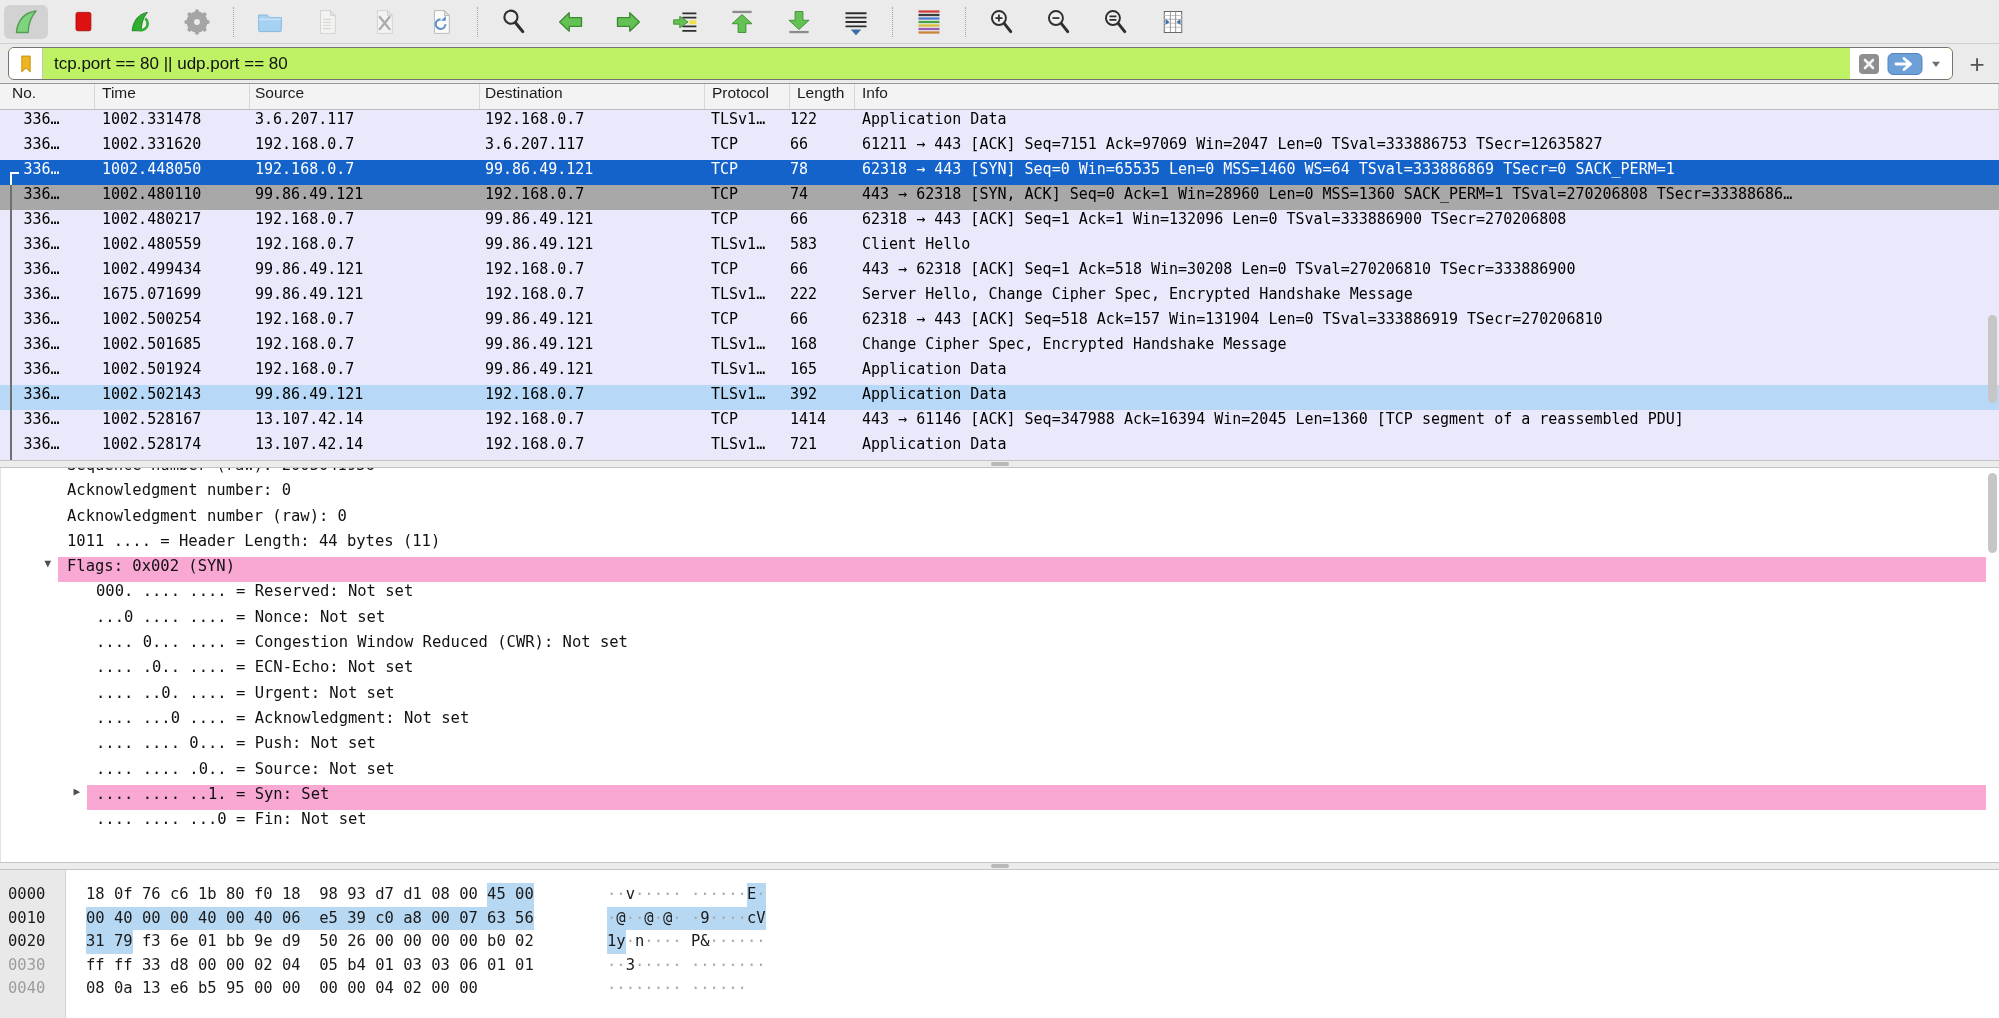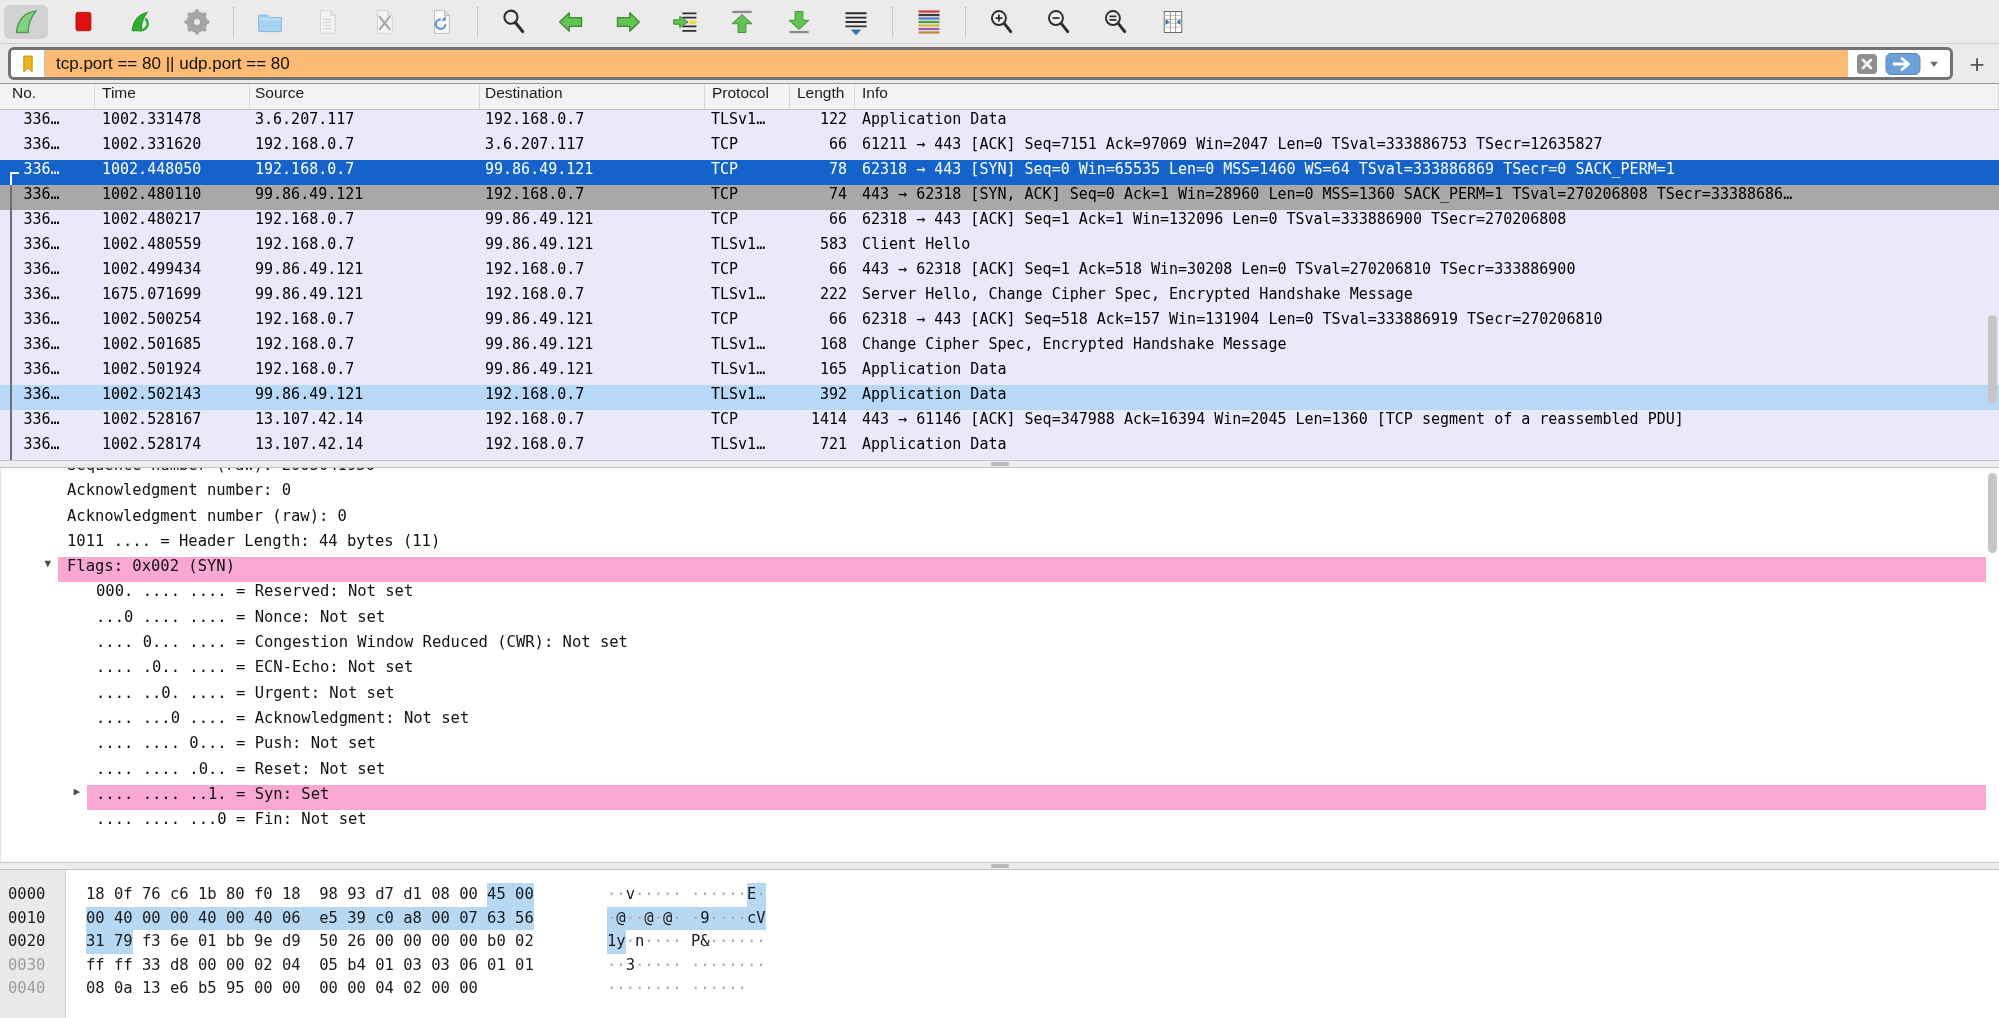--- a/index.html
+++ b/index.html
@@ -9,21 +9,21 @@
   
   #toolbar{height:44px;background:#ebebeb;border-bottom:1px solid #cfcfcf;display:flex;align-items:center;padding-left:4px;gap:13px}
   .tbtn{border:none;background:transparent;width:44px;height:34px;display:flex;align-items:center;justify-content:center;border-radius:6px;cursor:pointer;flex:0 0 auto}
   .tbtn svg{width:30px;height:28px}
   .tbtn.active{background:#d2d2d2}
   .tbtn.disabled{opacity:.5}
   .tsep{width:0;height:30px;border-left:1px dotted #a6a6a6;margin:0 1px;flex:0 0 auto}
 
   
   #filterbar{height:40px;background:#ebebeb;border-bottom:1px solid #989898;display:flex;align-items:center;padding:0 8px;gap:10px}
-  .ffield{flex:1;height:33px;background:#fdba74;border:3px solid #737373;border-radius:6px;display:flex;align-items:center;overflow:hidden}
+  .ffield{flex:1;height:33px;background:#bef264;border:1px solid #737373;border-radius:6px;display:flex;align-items:center;overflow:hidden}
   .fbm{width:34px;height:100%;background:#fff;border-right:1px solid #c4c4c4;display:flex;align-items:center;justify-content:center;cursor:pointer;flex:0 0 auto}
   .fbm svg{width:20px;height:22px}
   .finput{flex:1;background:transparent;border:none;outline:none;font:17px "Liberation Sans",sans-serif;color:#111;padding:0 11px;min-width:0}
   .fright{height:100%;background:#fff;display:flex;align-items:center;gap:6px;padding:0 9px 0 7px;flex:0 0 auto}
   .fclear svg{width:24px;height:24px;display:block}
   .fapply svg{width:36px;height:24px;display:block}
   .fdrop svg{width:14px;height:14px;display:block}
   .fclear,.fapply,.fdrop{cursor:pointer}
   .fplus{font:400 26px/36px "Liberation Sans",sans-serif;color:#555;width:28px;text-align:center;cursor:pointer;flex:0 0 auto}
 
@@ -36,21 +36,21 @@
   .plh.c2,.plh.c3{padding-left:5px}
   #plist{height:350px;position:relative;background:#fff;overflow:hidden}
   .pl-row{display:flex;height:25px;line-height:25px;background:#eae9fb;color:#000;font:15px "DejaVu Sans Mono","Liberation Mono",monospace;white-space:pre;position:relative;cursor:default}
   .pl-row.r-selected{background:#1463cb;color:#fff}
   .pl-row.r-gray{background:#a8a8a8}
   .pl-row.r-related{background:#b7d9f7}
   .plc{overflow:hidden;white-space:pre;padding-left:7px}
   .plc.c0{text-align:center;padding-right:12px;padding-left:0}
   .plc.c2,.plc.c3{padding-left:5px}
   .plc.c4{padding-left:6px}
-  .plc.c5{text-align:right;padding-right:8px;padding-left:0}
+  .plc.c5{text-align:left;padding-right:8px;padding-left:0}
   .bk-s{position:absolute;left:10px;top:12px;bottom:0;width:9px;border-left:2px solid #fff;border-top:2px solid #fff}
   .bk-l{position:absolute;left:10px;top:0;bottom:0;width:2px;border-left:2px solid #6f6f6f}
   .sbthumb{position:absolute;right:2px;width:9px;border-radius:5px;background:#c6c6c6}
 
   
   .splitter{height:8px;background:#ececec;border-top:1px solid #c4c4c4;border-bottom:1px solid #c4c4c4;position:relative;cursor:row-resize}
   .grip{position:absolute;left:calc(50% - 9px);top:1px;width:18px;height:4px;border-radius:2px;background:#b9b9b9}
 
   
   #details{height:394px;background:#fff;overflow:hidden;position:relative;padding-right:13px;border-left:1px solid #e2e2e2}
@@ -311,21 +311,21 @@
       <div class="dline"><span class="dind i1"></span><span class="dtext">Acknowledgment number (raw): 0</span></div>
       <div class="dline"><span class="dind i1"></span><span class="dtext">1011 .... = Header Length: 44 bytes (11)</span></div>
       <div class="dline"><span class="dind i1"><span class="dexp">▼</span></span><span class="dtext hl">Flags: 0x002 (SYN)</span></div>
       <div class="dline"><span class="dind i2"></span><span class="dtext">000. .... .... = Reserved: Not set</span></div>
       <div class="dline"><span class="dind i2"></span><span class="dtext">...0 .... .... = Nonce: Not set</span></div>
       <div class="dline"><span class="dind i2"></span><span class="dtext">.... 0... .... = Congestion Window Reduced (CWR): Not set</span></div>
       <div class="dline"><span class="dind i2"></span><span class="dtext">.... .0.. .... = ECN-Echo: Not set</span></div>
       <div class="dline"><span class="dind i2"></span><span class="dtext">.... ..0. .... = Urgent: Not set</span></div>
       <div class="dline"><span class="dind i2"></span><span class="dtext">.... ...0 .... = Acknowledgment: Not set</span></div>
       <div class="dline"><span class="dind i2"></span><span class="dtext">.... .... 0... = Push: Not set</span></div>
-      <div class="dline"><span class="dind i2"></span><span class="dtext">.... .... .0.. = Reset: Not set</span></div>
+      <div class="dline"><span class="dind i2"></span><span class="dtext">.... .... .0.. = Source: Not set</span></div>
       <div class="dline"><span class="dind i2"><span class="dexp">▶</span></span><span class="dtext hl">.... .... ..1. = Syn: Set</span></div>
       <div class="dline"><span class="dind i2"></span><span class="dtext">.... .... ...0 = Fin: Not set</span></div>
       <div class="sbthumb" style="top: 5px; height: 80px;"></div>
     </div>
 
   <div class="splitter">
       <div class="grip"></div>
     </div>
 
   <div id="hexpane">

